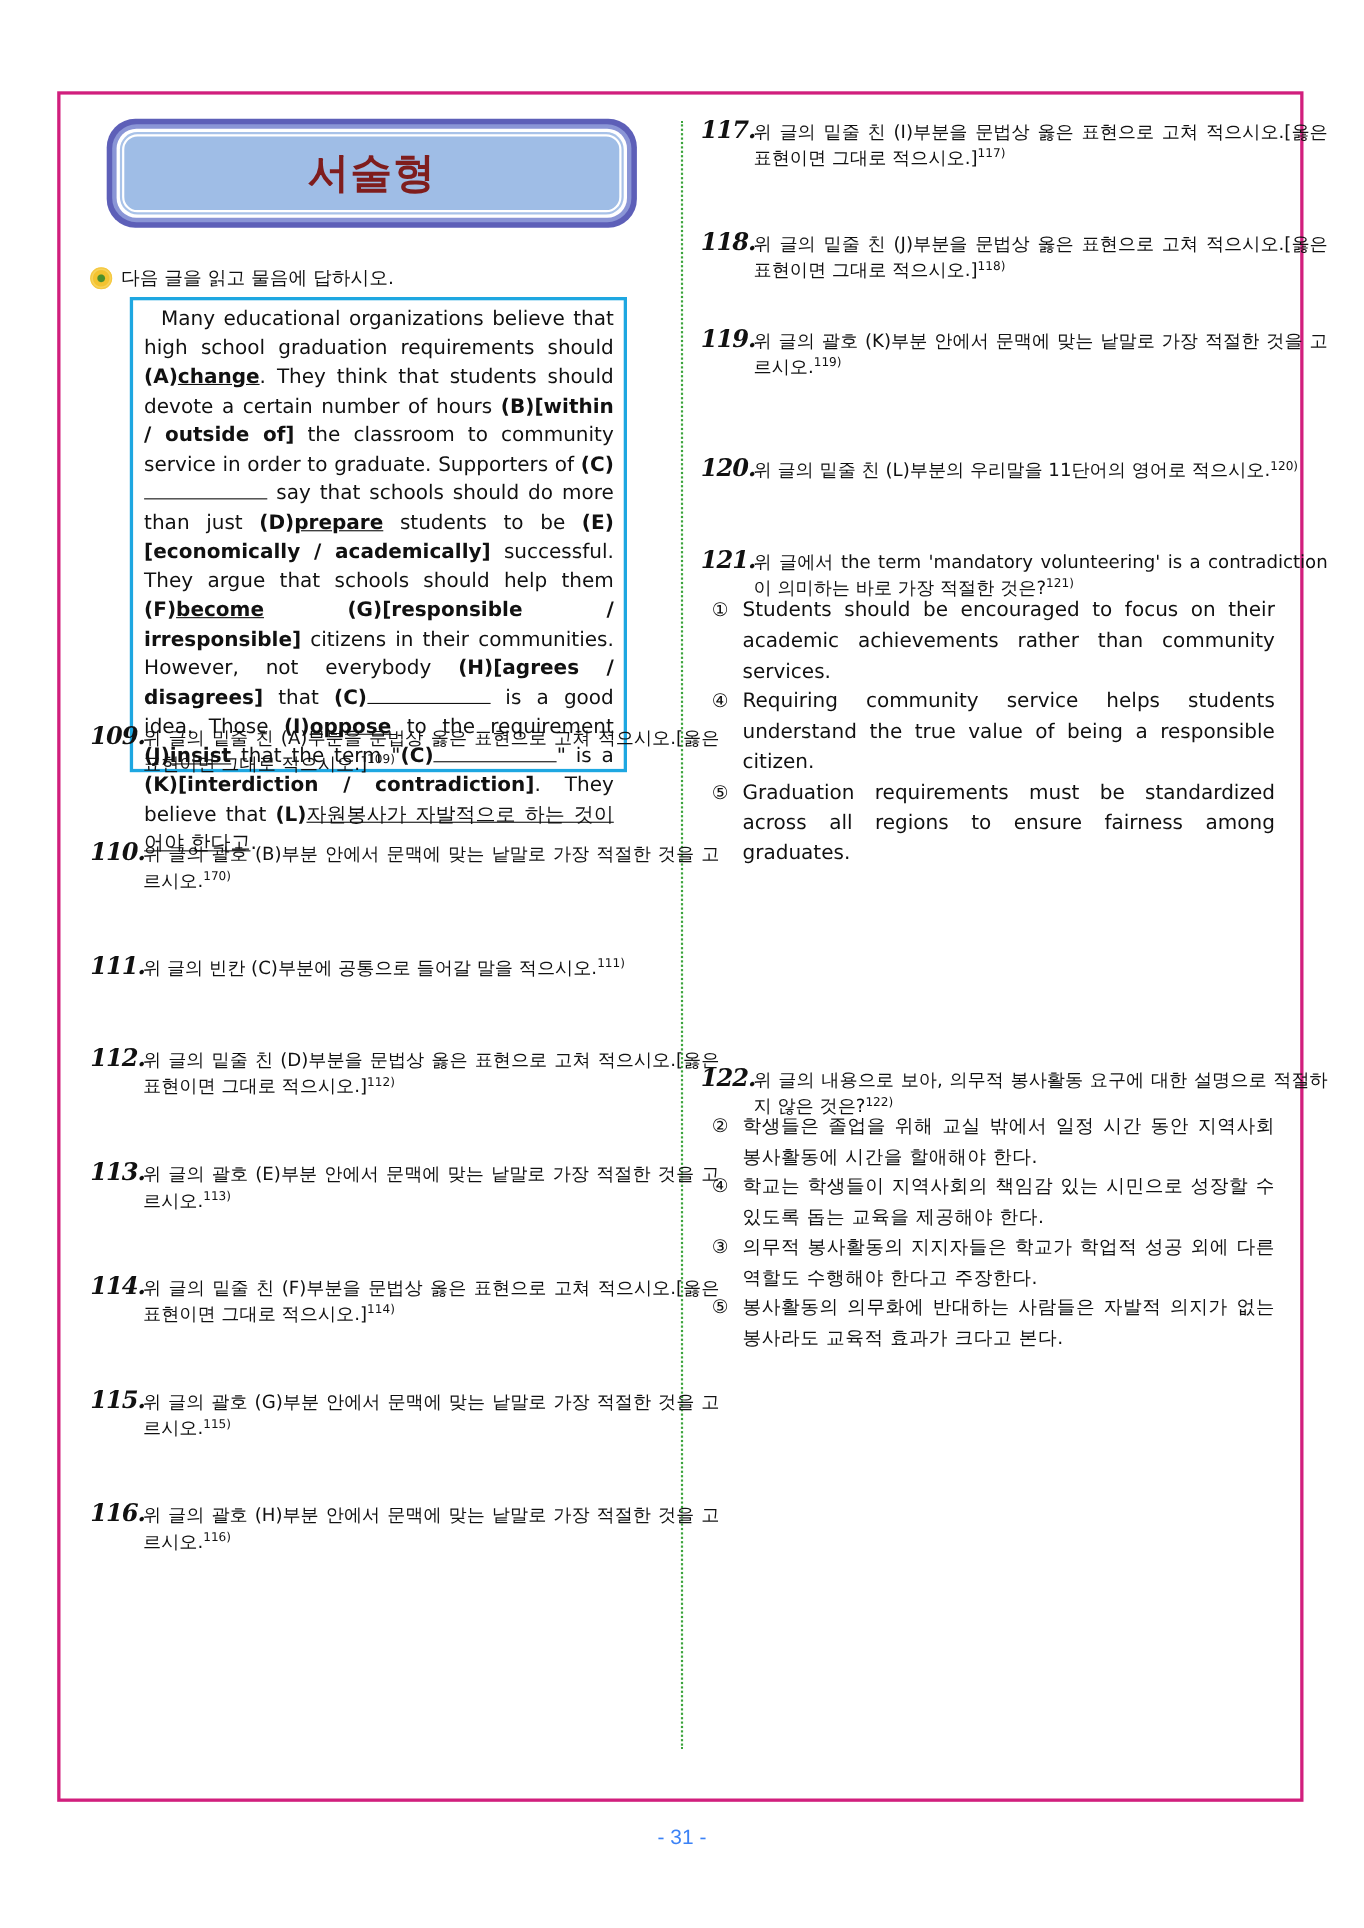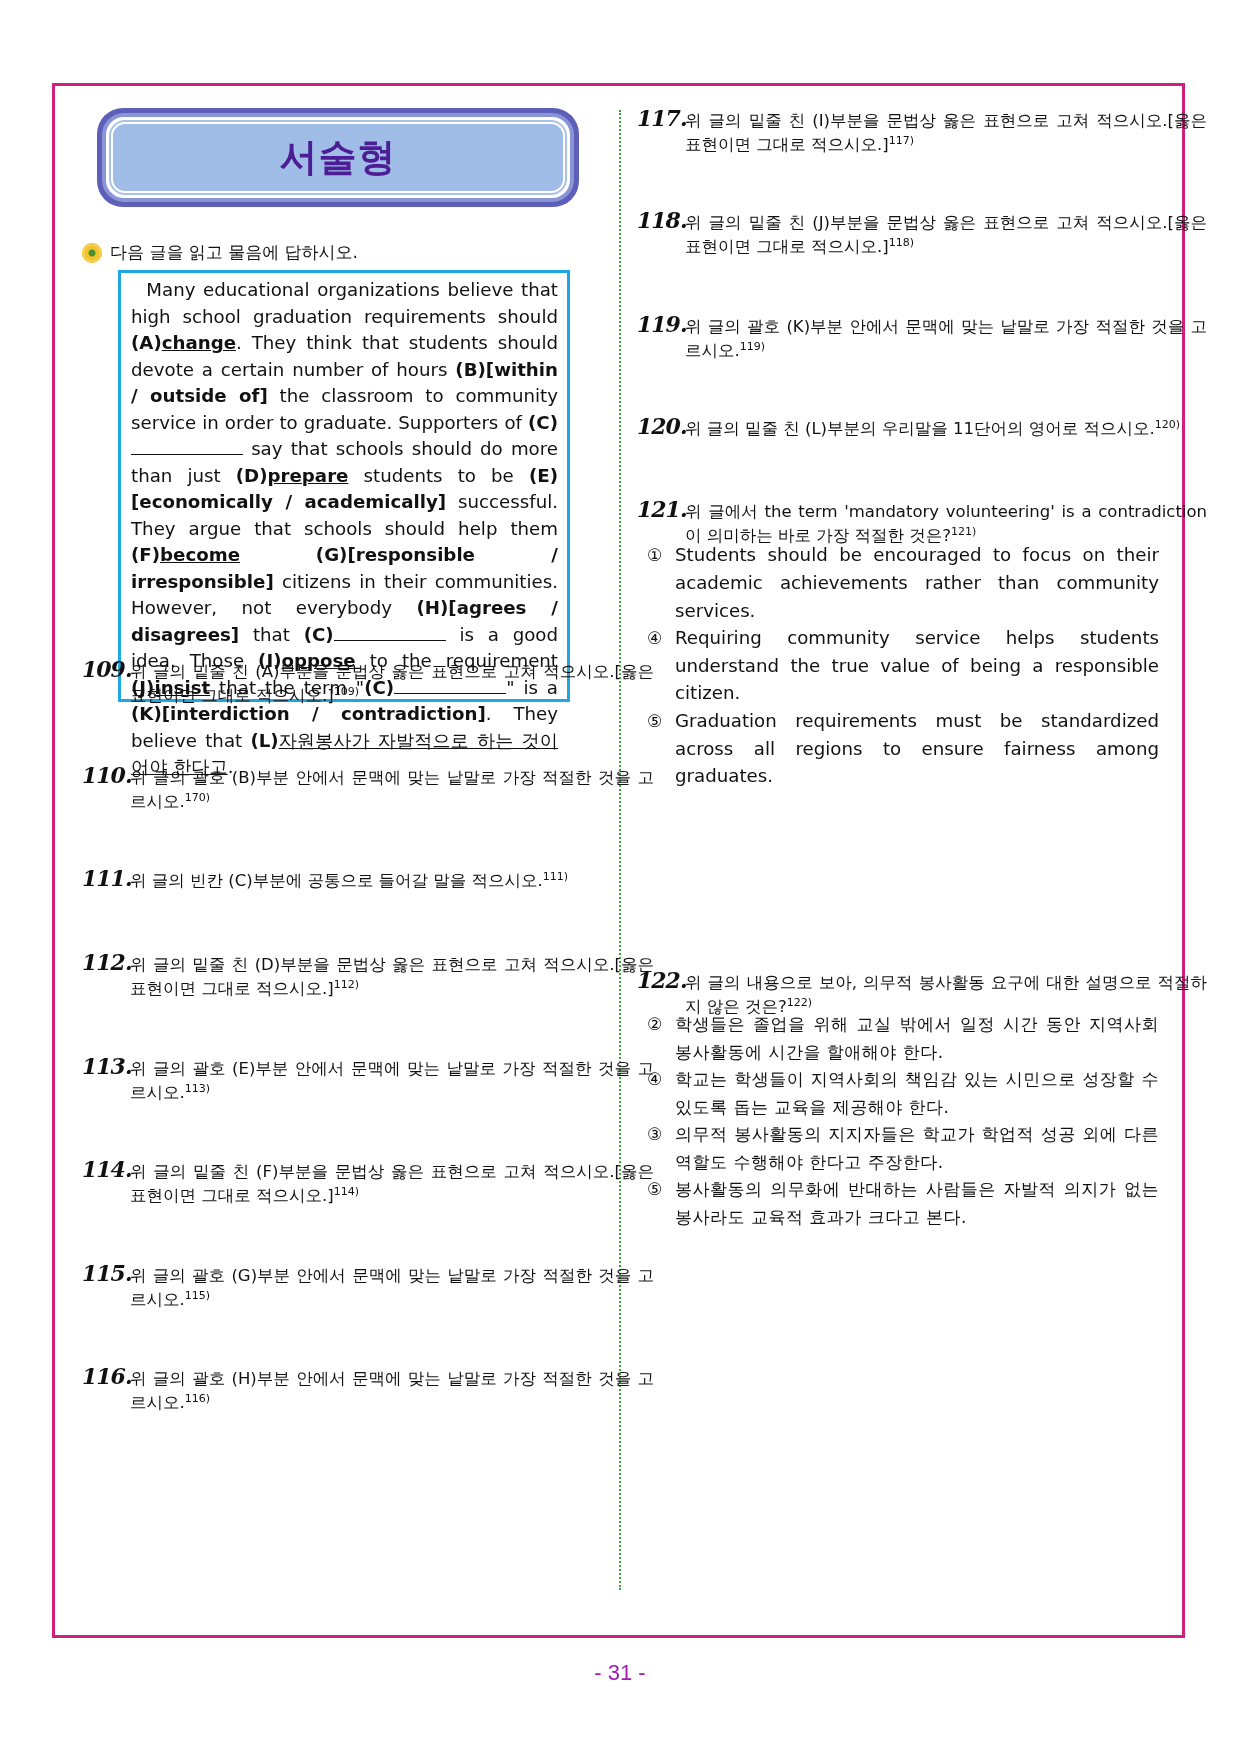--- a/index.html
+++ b/index.html
@@ -3,35 +3,35 @@
 <meta charset="utf-8">
 <style>
   html, body { margin:0; padding:0; background:#ffffff; }
   body { width:1240px; height:1753px; position:relative; overflow:hidden;
          font-family:"DejaVu Sans", "Liberation Sans", sans-serif; color:#111; }
   .page-frame { position:absolute; left:52px; top:83px; width:1133px; height:1555px;
          border:3px solid #d11f7d; box-sizing:border-box; }
   .divider { position:absolute; left:619px; top:110px; width:0; height:1480px;
          border-left:2px dotted #3aa33a; }
   .footer { position:absolute; left:0; width:1240px; top:1660px; text-align:center;
-         font-size:22px; font-family:"Liberation Sans", sans-serif; color:#a21caf; }
+         font-size:19px; font-family:"Liberation Sans", sans-serif; color:#3b82f6; }
 
   
   .title-badge { position:absolute; left:97px; top:108px; width:482px; height:99px;
          border-radius:26px; background:#5d5fb8; box-sizing:border-box; padding:5px; }
   .title-badge .b1 { width:100%; height:100%; border-radius:22px; background:#8a95d6;
          box-sizing:border-box; padding:4px; }
   .title-badge .b2 { width:100%; height:100%; border-radius:18px; background:#ffffff;
          box-sizing:border-box; padding:3px; }
   .title-badge .b3 { width:100%; height:100%; border-radius:16px; background:#a8c2e8;
          box-sizing:border-box; padding:2px; }
   .title-badge .b4 { width:100%; height:100%; border-radius:14px; background:#9fbde6;
          border:2px solid #ffffff; box-sizing:border-box; display:flex; align-items:center;
          justify-content:center; }
-  .title-text { font-size:38px; font-weight:bold; color:#4c1d95; letter-spacing:1px;
+  .title-text { font-size:38px; font-weight:bold; color:#7f1d1d; letter-spacing:1px;
          font-family:"DejaVu Sans", sans-serif; }
 
   .instruction { position:absolute; left:82px; top:241px; font-size:17px; display:flex;
          align-items:center; gap:8px; }
   .flower { width:20px; height:20px; border-radius:50%;
          background:radial-gradient(circle, #4c8f2a 0 3px, #f3c330 4px 7px, #f7d35a 8px 10px);
          box-shadow:0 0 0 1px #f5c842 inset; }
 
   .passage { position:absolute; left:82px; top:270px; width:452px; height:432px;
          border:3px solid #1ea7e1; box-sizing:border-box; padding:4px 9px 4px 10px;
@@ -88,21 +88,21 @@
 <div class="q lq" style="top:763px"><span class="num">110.</span><span>위 글의 괄호 (B)부분 안에서 문맥에 맞는 낱말로 가장 적절한 것을 고르시오.</span><sup>170)</sup></div>
 <div class="q lq" style="top:866px"><span class="num">111.</span><span>위 글의 빈칸 (C)부분에 공통으로 들어갈 말을 적으시오.</span><sup>111)</sup></div>
 <div class="q lq" style="top:950px"><span class="num">112.</span><span>위 글의 밑줄 친 (D)부분을 문법상 옳은 표현으로 고쳐 적으시오.[옳은 표현이면 그대로 적으시오.]</span><sup>112)</sup></div>
 <div class="q lq" style="top:1054px"><span class="num">113.</span><span>위 글의 괄호 (E)부분 안에서 문맥에 맞는 낱말로 가장 적절한 것을 고르시오.</span><sup>113)</sup></div>
 <div class="q lq" style="top:1157px"><span class="num">114.</span><span>위 글의 밑줄 친 (F)부분을 문법상 옳은 표현으로 고쳐 적으시오.[옳은 표현이면 그대로 적으시오.]</span><sup>114)</sup></div>
 <div class="q lq" style="top:1261px"><span class="num">115.</span><span>위 글의 괄호 (G)부분 안에서 문맥에 맞는 낱말로 가장 적절한 것을 고르시오.</span><sup>115)</sup></div>
 <div class="q lq" style="top:1364px"><span class="num">116.</span><span>위 글의 괄호 (H)부분 안에서 문맥에 맞는 낱말로 가장 적절한 것을 고르시오.</span><sup>116)</sup></div>
 
 <div class="q rq" style="top:106px"><span class="num">117.</span><span>위 글의 밑줄 친 (I)부분을 문법상 옳은 표현으로 고쳐 적으시오.[옳은 표현이면 그대로 적으시오.]</span><sup>117)</sup></div>
 <div class="q rq" style="top:208px"><span class="num">118.</span><span>위 글의 밑줄 친 (J)부분을 문법상 옳은 표현으로 고쳐 적으시오.[옳은 표현이면 그대로 적으시오.]</span><sup>118)</sup></div>
-<div class="q rq" style="top:312px"><span class="num">119.</span><span>위 글의 괄호 (K)부분 안에서 문맥에 맞는 낱말로 가장 적절한 것을 고르시오.</span><sup>119)</sup></div>
+<div class="q rq" style="top:296px"><span class="num">119.</span><span>위 글의 괄호 (K)부분 안에서 문맥에 맞는 낱말로 가장 적절한 것을 고르시오.</span><sup>119)</sup></div>
 <div class="q rq" style="top:414px"><span class="num">120.</span><span>위 글의 밑줄 친 (L)부분의 우리말을 11단어의 영어로 적으시오.</span><sup>120)</sup></div>
 <div class="q rq" style="top:497px"><span class="num">121.</span><span>위 글에서 the term 'mandatory volunteering' is a contradiction 이 의미하는 바로 가장 적절한 것은?</span><sup>121)</sup></div>
 
 <div class="options" style="top:541px">
   <div class="opt"><span class="mark">①</span><span>Students should be encouraged to focus on their academic achievements rather than community services.</span></div>
   <div class="opt"><span class="mark">④</span><span>Requiring community service helps students understand the true value of being a responsible citizen.</span></div>
   <div class="opt"><span class="mark">⑤</span><span>Graduation requirements must be standardized across all regions to ensure fairness among graduates.</span></div>
 </div>
 
 <div class="q rq" style="top:968px"><span class="num">122.</span><span>위 글의 내용으로 보아, 의무적 봉사활동 요구에 대한 설명으로 적절하지 않은 것은?</span><sup>122)</sup></div>

